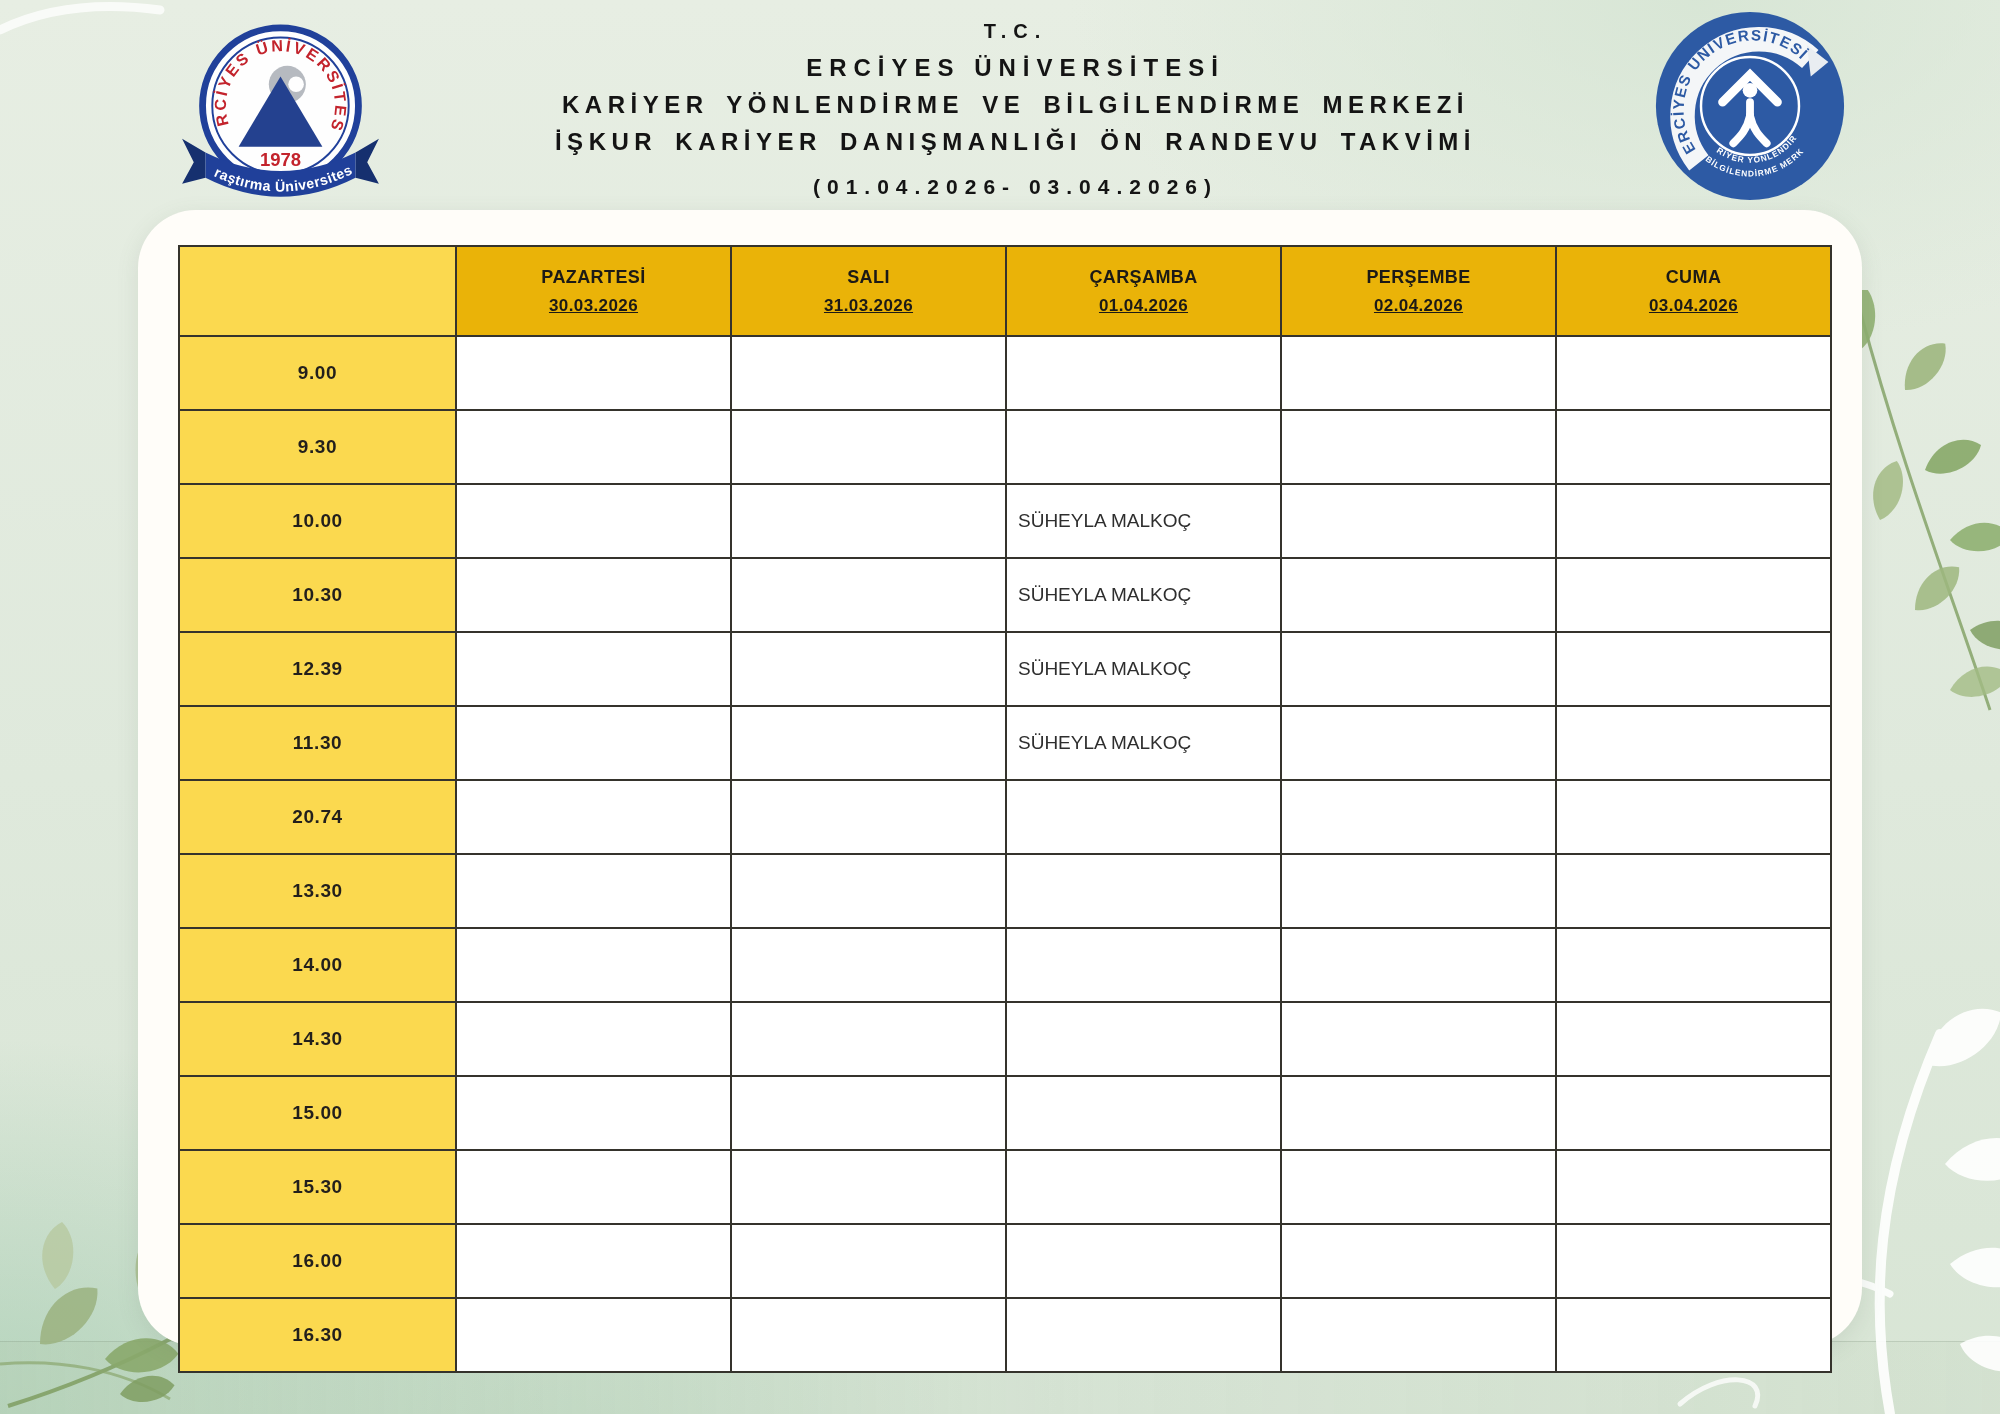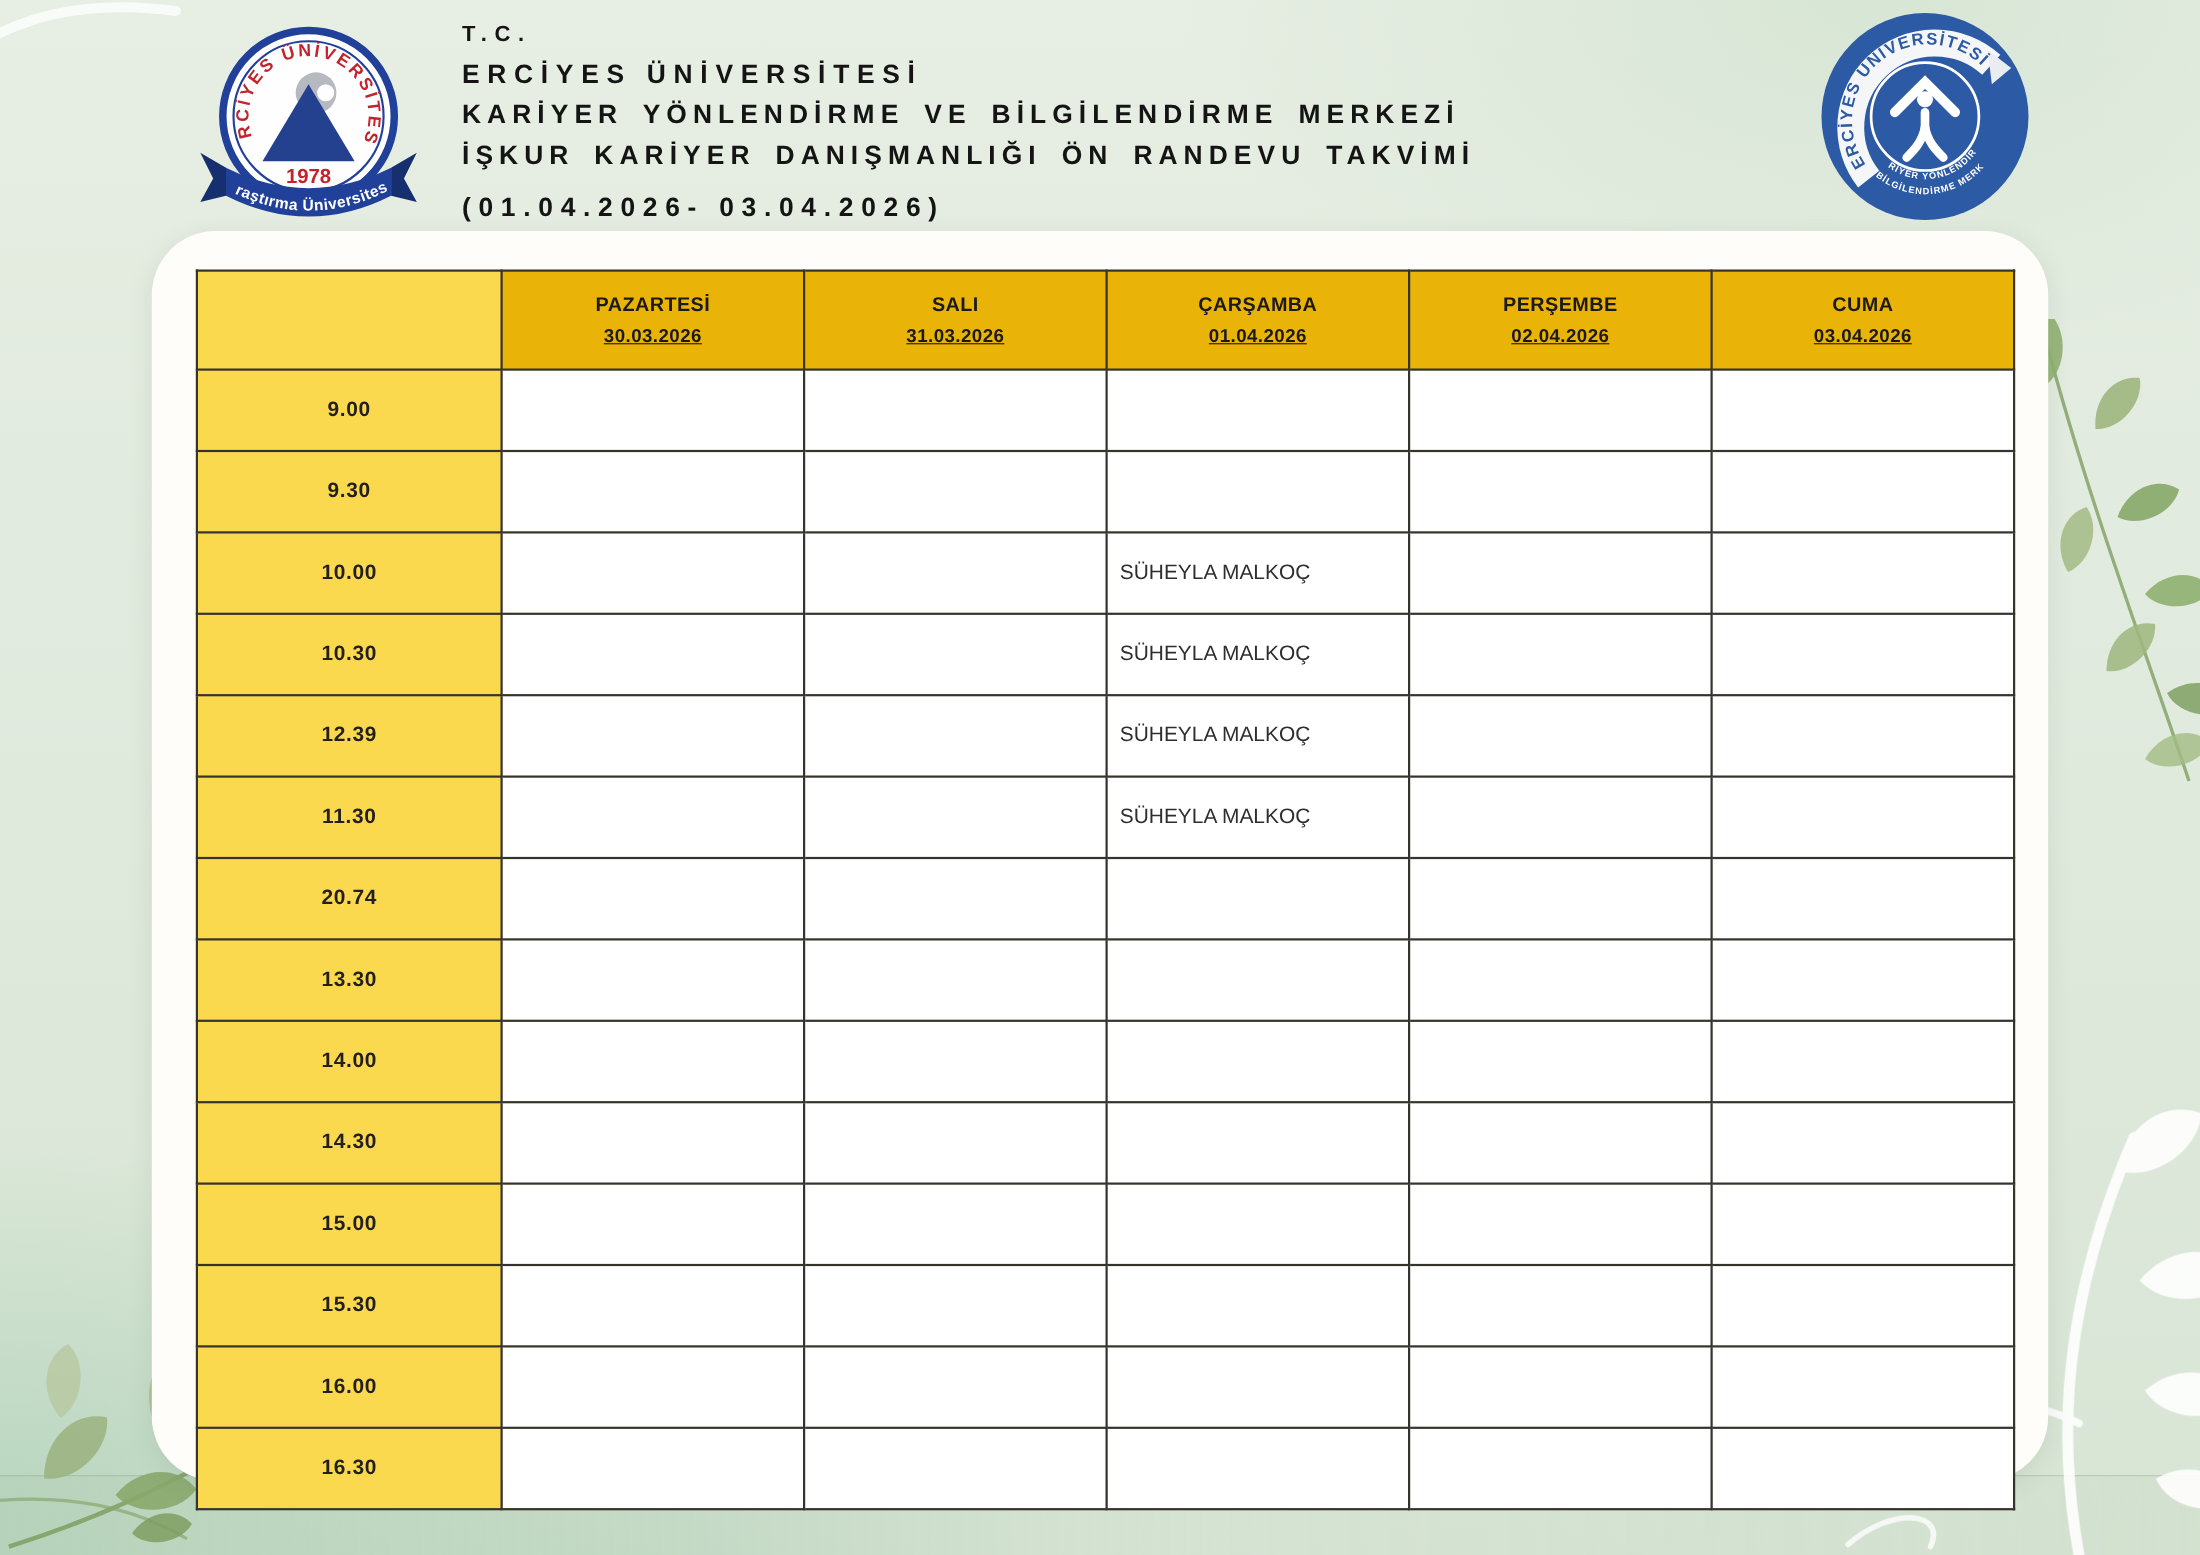--- a/index.html
+++ b/index.html
@@ -22,27 +22,27 @@
     border-top:1px solid rgba(120,140,120,.25);
   }
   .decor{position:absolute;z-index:2;pointer-events:none;}
   .decor.top-right{right:0;top:290px;}
   .decor.bottom-left{left:0;bottom:0;}
   .decor.bottom-right{right:0;bottom:0;}
   .decor.top-left{left:0;top:0;}
 
   .title-block{
     position:absolute;left:420px;right:389px;top:20px;z-index:6;
-    text-align:left;color:#141414;font-weight:700;
+    text-align:center;color:#141414;font-weight:700;
   }
   .t1{font-size:20px;letter-spacing:7px;margin-bottom:11px;}
   .t2{font-size:24px;letter-spacing:7px;margin-bottom:9px;}
   .t3{font-size:24px;letter-spacing:5.5px;word-spacing:6px;margin-bottom:9px;}
   .t4{font-size:24px;letter-spacing:5.5px;word-spacing:6px;margin-bottom:19px;}
-  .t5{font-size:24px;letter-spacing:7px;}
+  .t5{font-size:21px;letter-spacing:7px;}
 
   .logo{position:absolute;z-index:6;}
   .logo.left{left:178px;top:20px;width:205px;height:190px;}
   .logo.right{left:1652px;top:8px;width:196px;height:196px;}
 
   .card{
     position:absolute;left:138px;top:210px;width:1724px;height:1136px;z-index:5;
     background:#fffdf9;border-radius:58px;
     box-shadow:0 6px 22px rgba(90,110,90,.13);
   }

